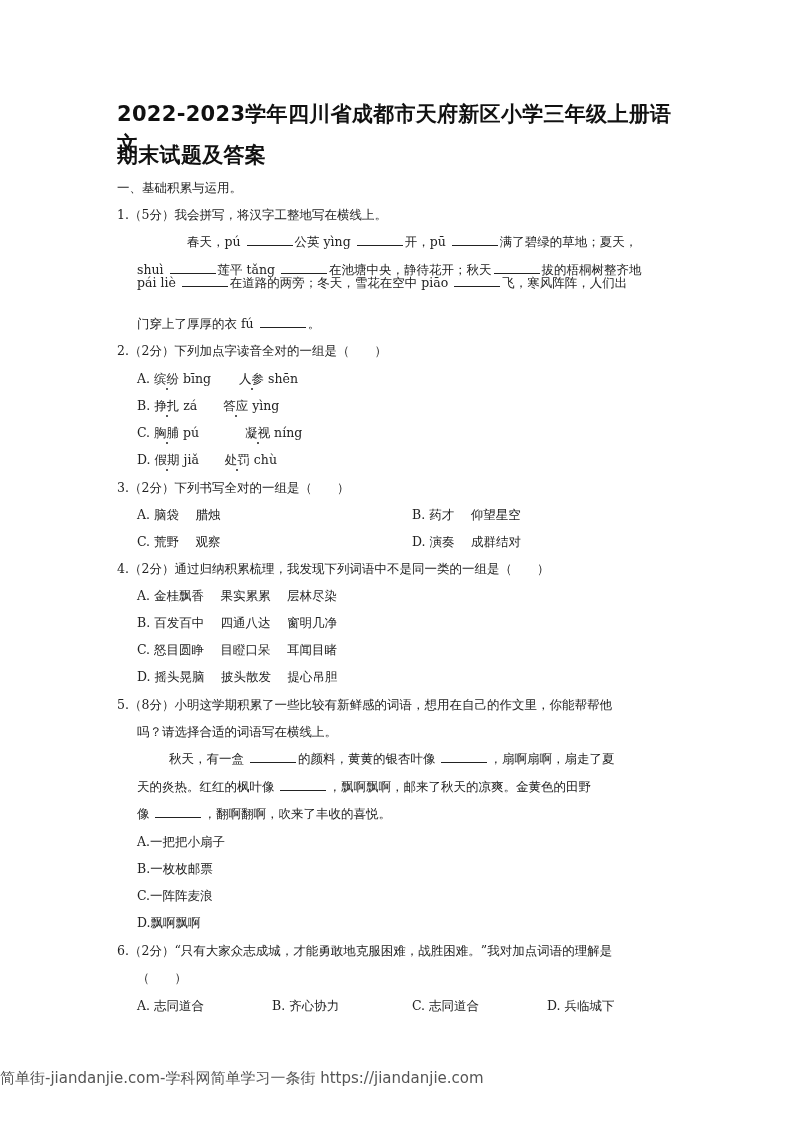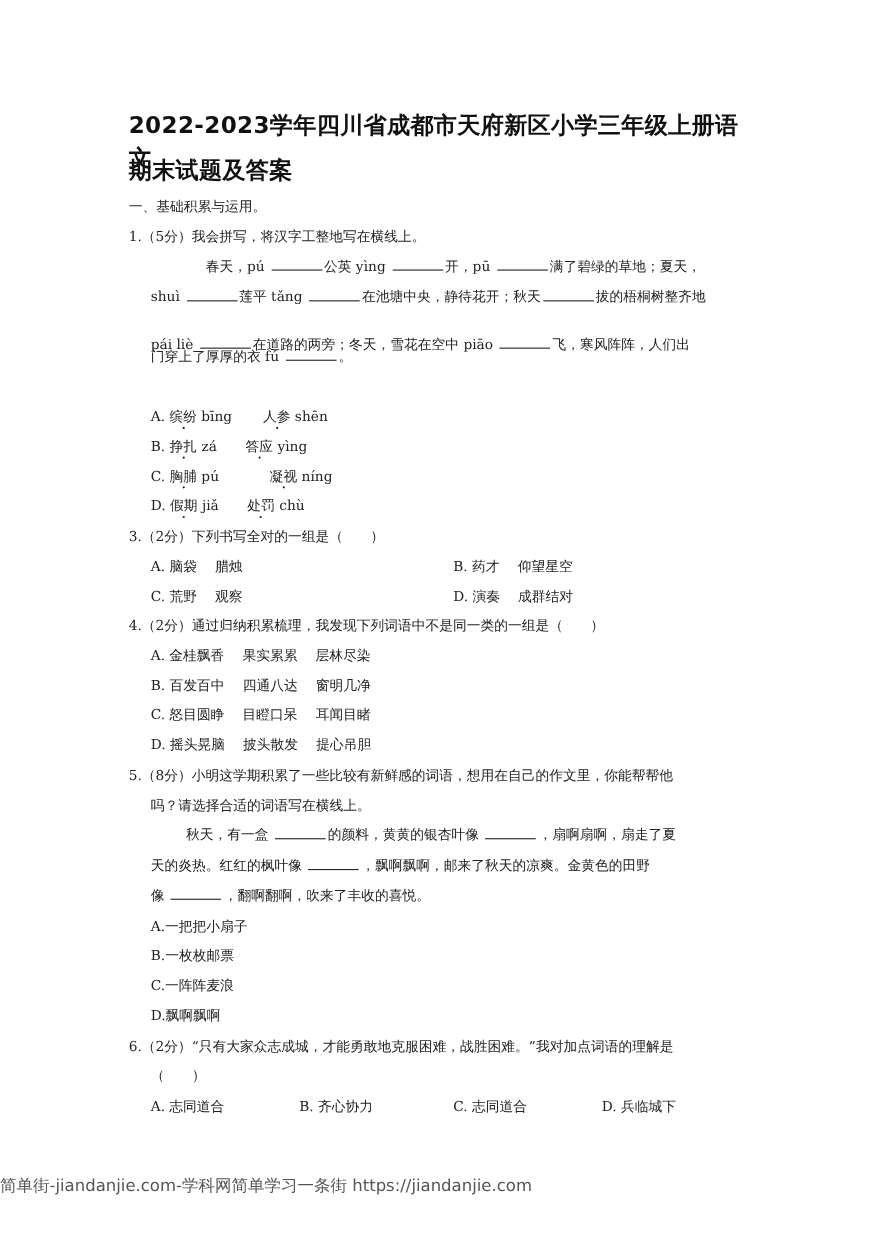--- a/index.html
+++ b/index.html
@@ -49,27 +49,28 @@
 
   <div class="line" style="top:179px">一、基础积累与运用。</div>
 
   <div class="line" style="top:206px">1.（5分）我会拼写，将汉字工整地写在横线上。</div>
   <div class="line para" style="top:233px;left:187px">
     <span>春天，pú</span> <span class="blank"></span><span>公英 yìng</span> <span class="blank"></span><span>开，pū</span> <span class="blank"></span><span>满了碧绿的草地；夏天，</span>
   </div>
   <div class="line para" style="top:261px">
     <span>shuì</span> <span class="blank"></span><span>莲平 tǎng</span> <span class="blank"></span><span>在池塘中央，静待花开；秋天</span><span class="blank"></span><span>拔的梧桐树整齐地</span>
   </div>
-  <div class="line para" style="top:304px">
+  <div class="line para" style="top:274px">
     <span>pái liè</span> <span class="blank"></span><span>在道路的两旁；冬天，雪花在空中 piāo</span> <span class="blank"></span><span>飞，寒风阵阵，人们出</span>
   </div>
   <div class="line para" style="top:315px">
     <span>门穿上了厚厚的衣 fú</span> <span class="blank"></span><span>。</span>
   </div>
 
+  <div class="line" style="top:342px">2.（2分）下列加点字读音全对的一组是（　　）</div>
   <div class="line ind" style="top:370px">
     <span>A.</span> <span class="dot">缤纷</span> <span>bīng</span><span style="display:inline-block;width:28px"></span><span class="dot">人参</span> <span>shēn</span>
   </div>
   <div class="line ind" style="top:397px">
     <span>B.</span> <span class="dot">挣扎</span> <span>zá</span><span style="display:inline-block;width:26px"></span><span class="dot">答应</span> <span>yìng</span>
   </div>
   <div class="line ind" style="top:424px">
     <span>C.</span> <span class="dot">胸脯</span> <span>pú</span><span style="display:inline-block;width:46px"></span><span class="dot">凝视</span> <span>níng</span>
   </div>
   <div class="line ind" style="top:451px">

